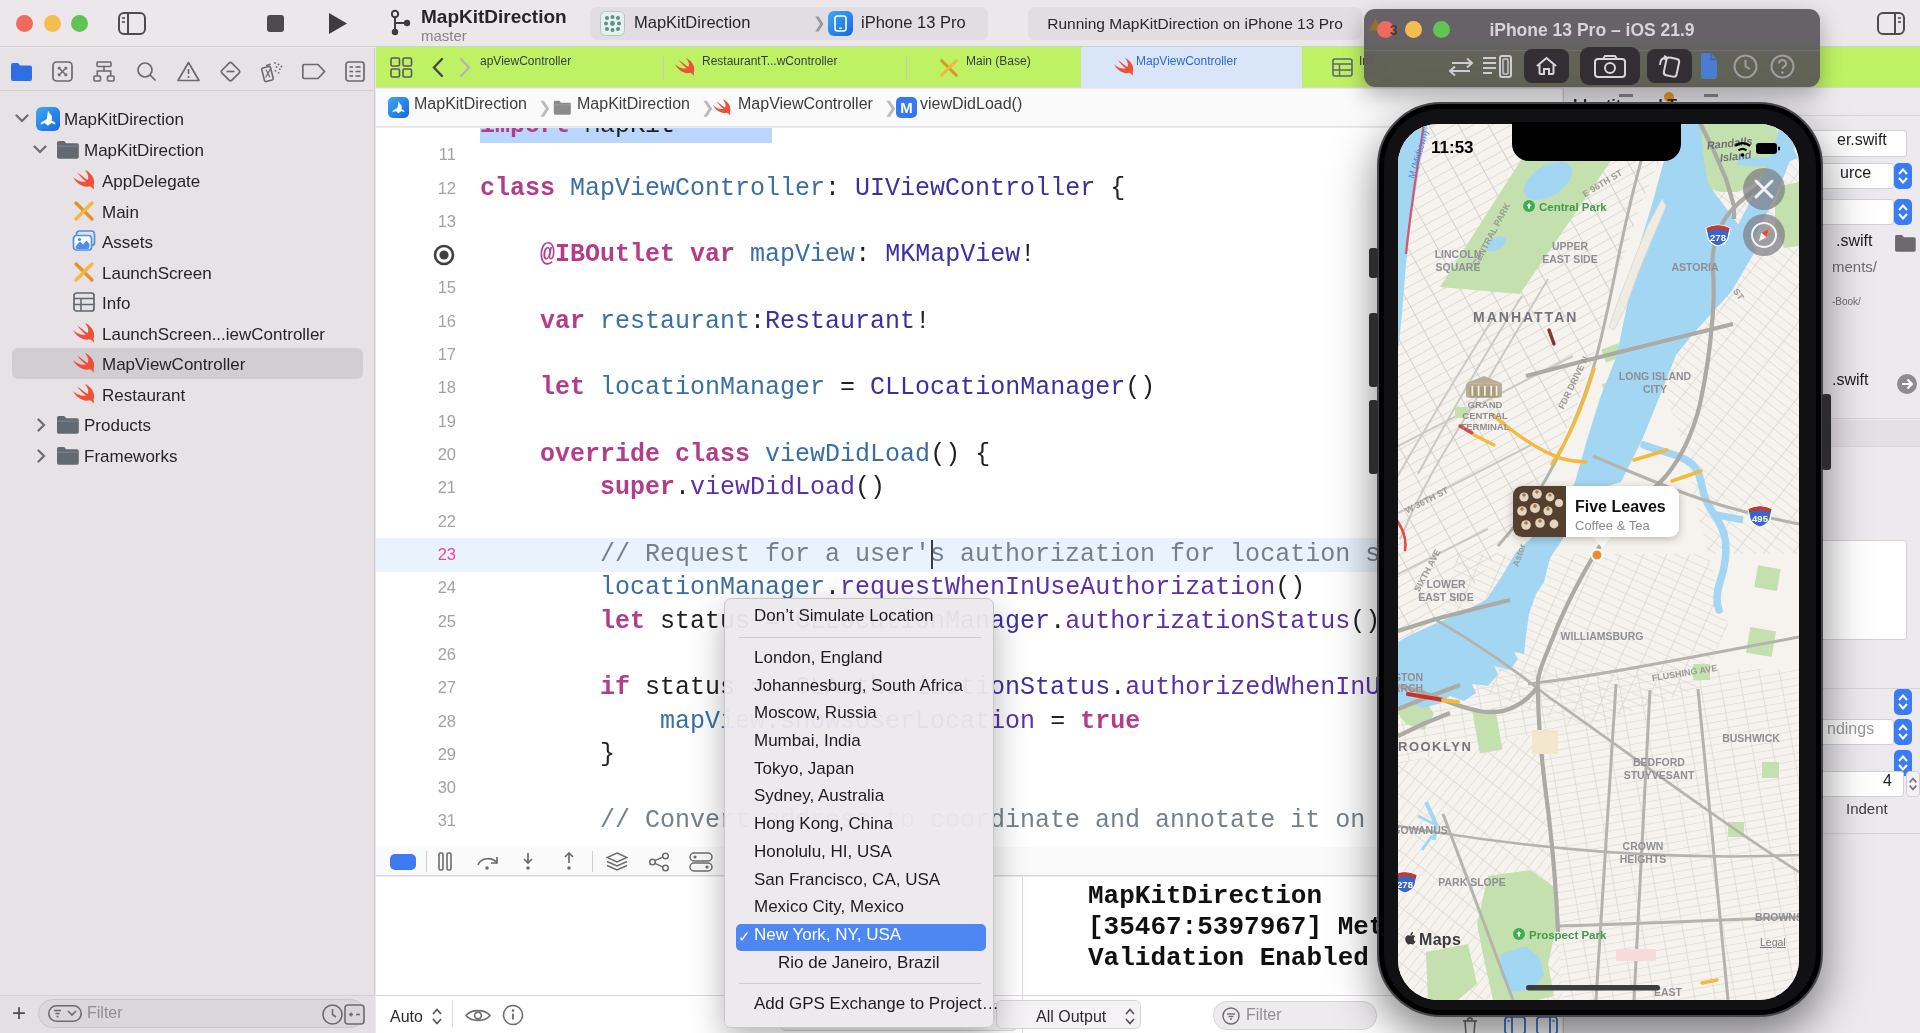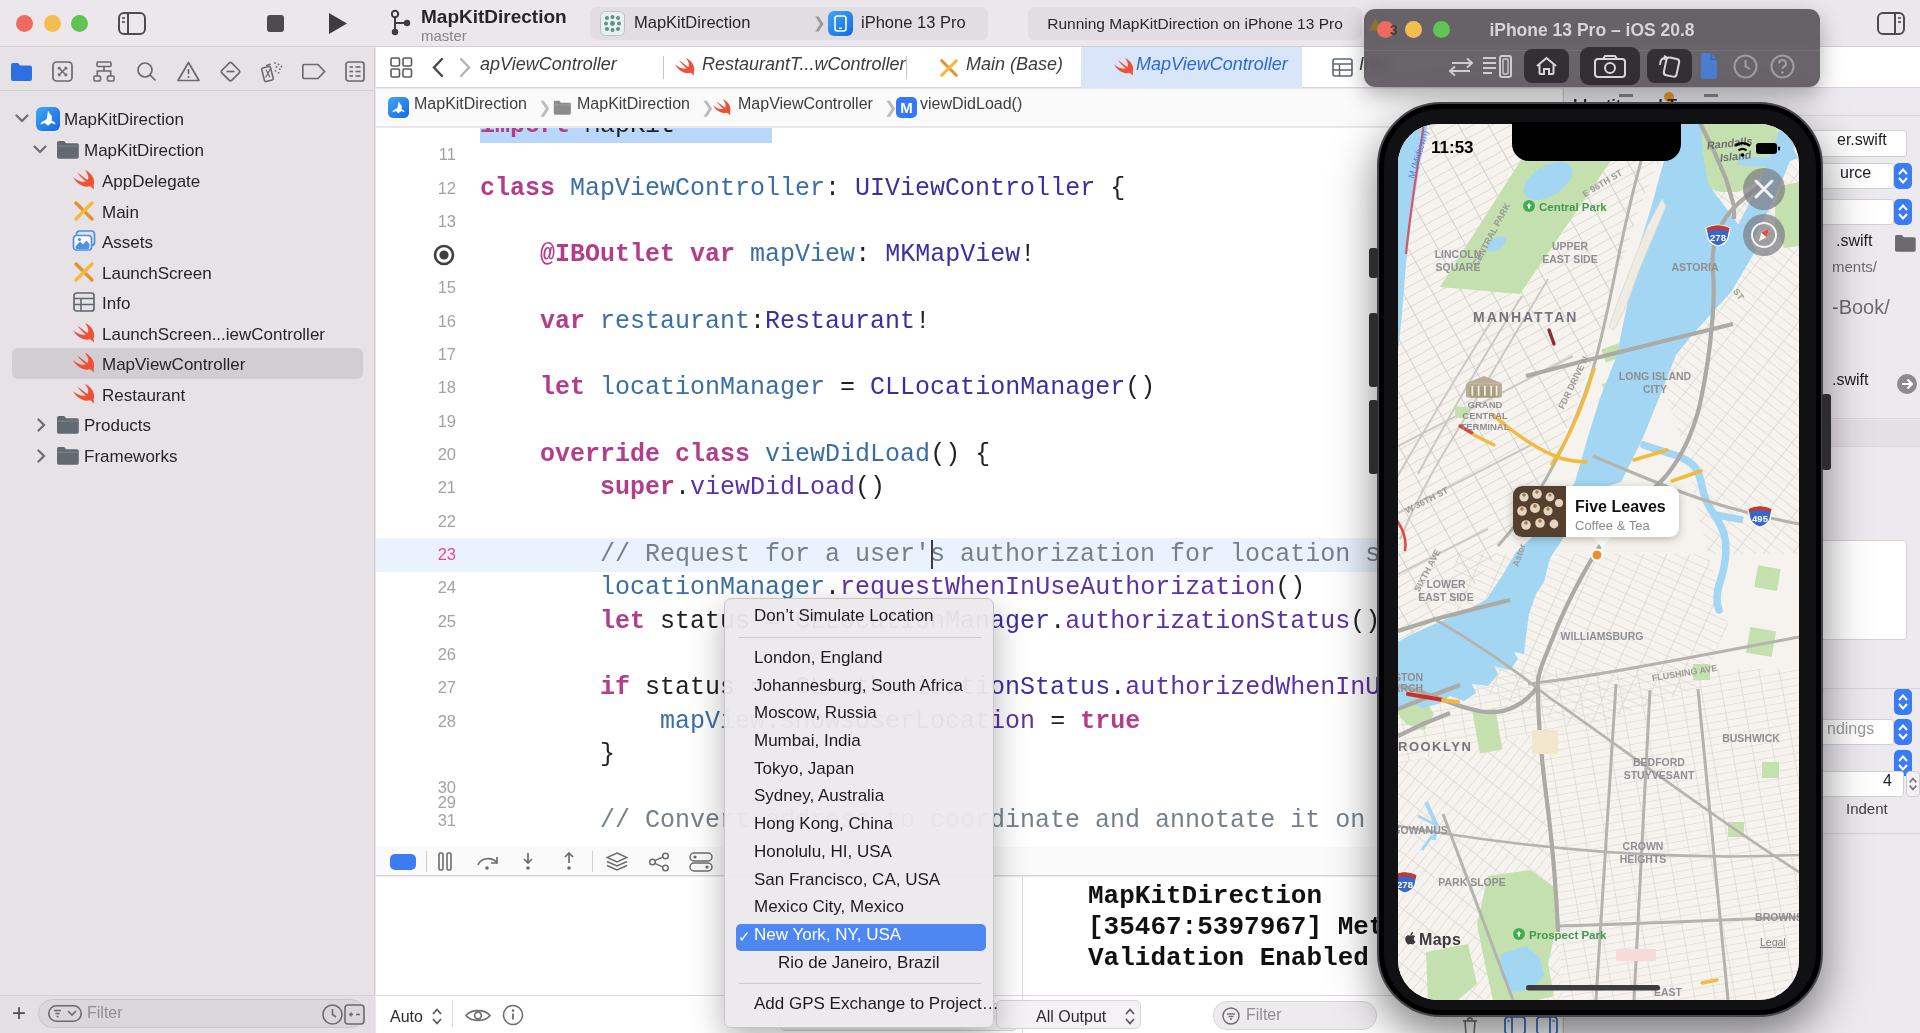--- a/index.html
+++ b/index.html
@@ -8,21 +8,21 @@
   .abs { position:absolute; }
   
   #toolbar { left:0; top:0; width:1920px; height:47px; background:#ece7eb; border-bottom:1px solid #d2ced2; }
   .tl { width:17px; height:17px; border-radius:50%; top:15px; }
   
   #sidebar { left:0; top:48px; width:375px; height:947px; background:#e7e2e6; border-right:1px solid #d0ccd0; }
   #navicons { left:0; top:10px; width:375px; height:33px; border-bottom:1px solid #d4d0d4; }
   .tree-row { position:absolute; left:0; width:375px; height:30px; font-size:17px; color:#262628; display:flex; align-items:center; }
   .tree-label { white-space:nowrap; top:6px !important; }
   
-  #tabbar { left:376px; top:47px; width:1544px; height:41px; background:#ffffff; border-bottom:1px solid #d8d5d8; font-size:18px; color:#3c3c3e;font-style:italic; }
+  #tabbar { left:376px; top:47px; width:1544px; height:41px; background:#bef264; border-bottom:1px solid #d8d5d8; font-size:12px; color:#3c3c3e; }
   .tabdiv { top:9px; width:1px; height:23px; background:#c9c6c9; }
   
   #crumbbar { left:376px; top:89px; width:1186px; height:38px; background:#fbfafb; border-bottom:1px solid #e8e5e8; font-size:16px; color:#3d3d3f; }
   
   #editor { left:376px; top:128px; width:1186px; height:719px; background:#ffffff; overflow:hidden; }
   .cl { position:absolute; left:0; white-space:pre; font-family:"Liberation Mono", monospace; font-size:25px; line-height:33px; height:33px; }
   .num { position:absolute; width:80px; text-align:right; font-size:16.5px; color:#a2a2a6; font-family:"Liberation Sans", sans-serif; line-height:33px; height:33px; left:0; }
   .k  { color:#b43d8b; font-weight:bold; }
   .d  { color:#396fa4; }
   .t  { color:#3b2fa4; }
@@ -399,21 +399,21 @@
   <div class="abs" style="left:555px; top:412px; width:2px; height:29px; background:#3c3c3e;"></div>
   <div class="num" style="top:443px;">24</div>
   <div class="cl" style="left:104px; top:443px;"><span class="p">        </span><span class="d">locationManager</span><span class="p">.</span><span class="m">requestWhenInUseAuthorization</span><span class="p">()</span></div>
   <div class="num" style="top:477px;">25</div>
   <div class="cl" style="left:104px; top:477px;"><span class="p">        </span><span class="k">let</span><span class="p"> status = </span><span class="t">CLLocationManager</span><span class="p">.</span><span class="m">authorizationStatus</span><span class="p">()</span></div>
   <div class="num" style="top:510px;">26</div>
   <div class="num" style="top:543px;">27</div>
   <div class="cl" style="left:104px; top:543px;"><span class="p">        </span><span class="k">if</span><span class="p"> status == </span><span class="t">CLAuthorizationStatus</span><span class="p">.</span><span class="m">authorizedWhenInUse</span><span class="p"> {</span></div>
   <div class="num" style="top:577px;">28</div>
   <div class="cl" style="left:104px; top:577px;"><span class="p">            </span><span class="d">mapView</span><span class="p">.</span><span class="m">showsUserLocation</span><span class="p"> = </span><span class="k">true</span></div>
-  <div class="num" style="top:610px;margin-top:48px;">29</div>
+  <div class="num" style="top:610px;">29</div>
   <div class="cl" style="left:104px; top:610px;"><span class="p">        }</span></div>
   <div class="num" style="top:643px;">30</div>
   <div class="num" style="top:676px;">31</div>
   <div class="cl" style="left:104px; top:676px;"><span class="c">        // Convert address to coordinate and annotate it on map</span></div>
 </div>
 
 <div id="debugbar" class="abs">
   <div class="abs" style="left:14px; top:7px; width:26px; height:16px; background:#3c7bf2; border-radius:5px;"></div>
   <div class="abs" style="left:50px; top:4px; width:1px; height:21px; background:#d2cfd2;"></div>
   <svg class="abs" style="left:62px; top:5px;" width="14" height="19" viewBox="0 0 14 19">
@@ -523,21 +523,21 @@
   <div class="abs" style="left:180px; top:111px; width:150px; height:26px; background:#fff; border:1px solid #d4d0d4; border-radius:3px;"></div>
   <div class="abs" style="left:330px; top:111px; width:18px; height:26px; background:#3b7cf5; border-radius:5px;"></div>
   <svg class="abs" style="left:333px; top:115px;" width="12" height="18" viewBox="0 0 12 18">
       <path d="M2 7 L6 2.5 L10 7 M2 11 L6 15.5 L10 11" fill="none" stroke="#fff" stroke-width="2"></path>
     </svg>
   <div class="abs" style="left:272px; top:144px; font-size:16px; color:#1d1d1f;">.swift</div>
   <svg class="abs" style="left:330px; top:146px;" width="22" height="18" viewBox="0 0 23 19">
       <path d="M1 2.8 a1.8 1.8 0 0 1 1.8-1.8 h5.4 l2 2.3 H21 a1.8 1.8 0 0 1 1.8 1.8 V17 a1.8 1.8 0 0 1-1.8 1.8 H2.8 A1.8 1.8 0 0 1 1 17 Z" fill="#6c6a6e"></path>
     </svg>
   <div class="abs" style="left:268px; top:170px; font-size:15px; color:#6f6c70;">ments/</div>
-  <div class="abs" style="left:268px; top:208px; font-size:20px; color:#6f6c70;">-Book/</div>
+  <div class="abs" style="left:268px; top:208px; font-size:10px; color:#6f6c70;">-Book/</div>
   <div class="abs" style="left:268px; top:283px; font-size:16px; color:#1d1d1f;">.swift</div>
   <svg class="abs" style="left:332px; top:285px;" width="22" height="22" viewBox="0 0 22 22">
       <circle cx="11" cy="11" r="10" fill="#8e8b8f"></circle>
       <path d="M6 11 H15 M11.5 6.5 L16 11 L11.5 15.5" fill="none" stroke="#fff" stroke-width="2"></path>
     </svg>
   <div class="abs" style="left:255px; top:330px; width:102px; height:1px; background:#d8d4d8;"></div>
   <div class="abs" style="left:255px; top:332px; width:102px; height:26px; background:#e4e0e5;"></div>
   <div class="abs" style="left:255px; top:358px; width:102px; height:1px; background:#d8d4d8;"></div>
   <div class="abs" style="left:180px; top:452px; width:163px; height:100px; background:#fff; border:1px solid #d4d0d4; border-radius:3px;"></div>
   <div class="abs" style="left:255px; top:600px; width:102px; height:1px; background:#d8d4d8;"></div>
@@ -589,21 +589,21 @@
 </div>
 
 <div id="simbar" class="abs">
   <svg class="abs" style="left:4px; top:8px;" width="15" height="15" viewBox="0 0 16 16">
       <path d="M8 1.5 L15 14.5 H1 Z" fill="#8a7431"></path>
     </svg>
   <div class="abs tl" style="left:13px; top:12px; width:17px; height:17px; background:#ed6a5f;"></div>
   <div class="abs" style="left:26px; top:13px; font-size:14px; color:#453f35; font-weight:bold;">3</div>
   <div class="abs tl" style="left:41px; top:12px; width:17px; height:17px; background:#f5bd4f;"></div>
   <div class="abs tl" style="left:69px; top:12px; width:17px; height:17px; background:#62c455;"></div>
-  <div class="abs" style="left:0; top:0; width:456px; height:40px; text-align:center; font-size:17.5px; font-weight:bold; color:#d6d4d6; line-height:42px;">iPhone 13 Pro – iOS 20.8</div>
+  <div class="abs" style="left:0; top:0; width:456px; height:40px; text-align:center; font-size:17.5px; font-weight:bold; color:#d6d4d6; line-height:42px;">iPhone 13 Pro – iOS 21.9</div>
   <div class="abs" style="left:0; top:41px; width:456px; height:1px; background:rgba(255,255,255,0.08);"></div>
 
   <svg class="abs" style="left:83px; top:47px;" width="28" height="22" viewBox="0 0 28 22">
       <path d="M5 7 H24 M20 2.5 L25 7 L20 11.5" fill="none" stroke="#cfcdd0" stroke-width="2"></path>
       <path d="M23 15 H4 M8 10.5 L3 15 L8 19.5" fill="none" stroke="#cfcdd0" stroke-width="2"></path>
     </svg>
   <svg class="abs" style="left:118px; top:46px;" width="30" height="24" viewBox="0 0 30 24">
       <line x1="1" y1="3" x2="14" y2="3" stroke="#cfcdd0" stroke-width="2"></line>
       <line x1="1" y1="8" x2="14" y2="8" stroke="#cfcdd0" stroke-width="2"></line>
       <line x1="1" y1="13" x2="14" y2="13" stroke="#cfcdd0" stroke-width="2"></line>

